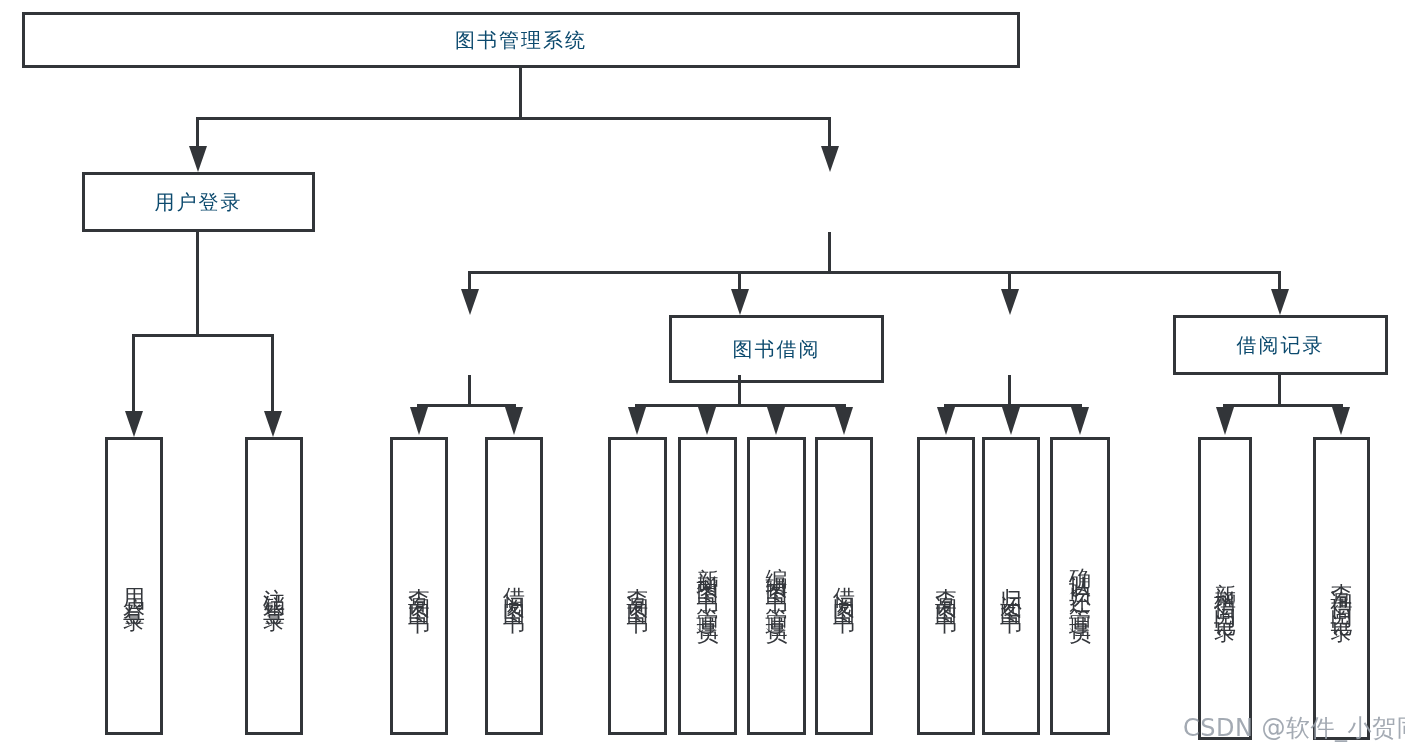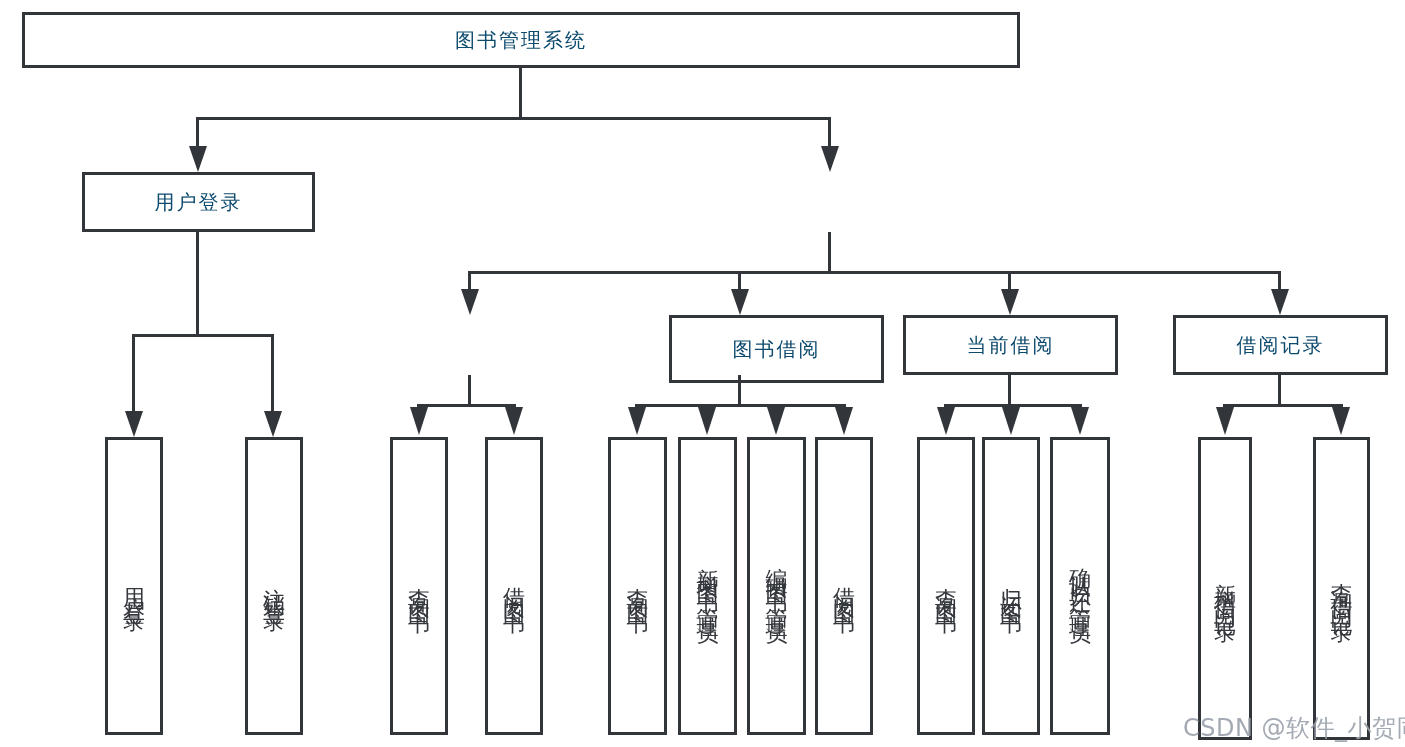--- a/index.html
+++ b/index.html
@@ -44,23 +44,20 @@
   <div class="box" style="left:82px;top:172px;width:233px;height:60px;">
     <span class="hlabel">用户登录</span>
   </div>
 
 
 
   <div class="box" style="left:633px;top:315px;width:215px;height:68px;margin-left:36px;">
     <span class="hlabel">图书借阅</span>
   </div>
 
-  <div class="box" style="left:903px;top:315px;width:215px;height:60px;">
-    <span class="hlabel">当前借阅</span>
-  </div>
 
   <div class="box" style="left:1173px;top:315px;width:215px;height:60px;">
     <span class="hlabel">借阅记录</span>
   </div>
 
   <div class="box" style="left:105px;top:437px;width:58px;height:298px;">
     <span class="vlabel">用户登录</span>
   </div>
   <div class="box" style="left:245px;top:437px;width:58px;height:298px;">
     <span class="vlabel">注销登录</span>

